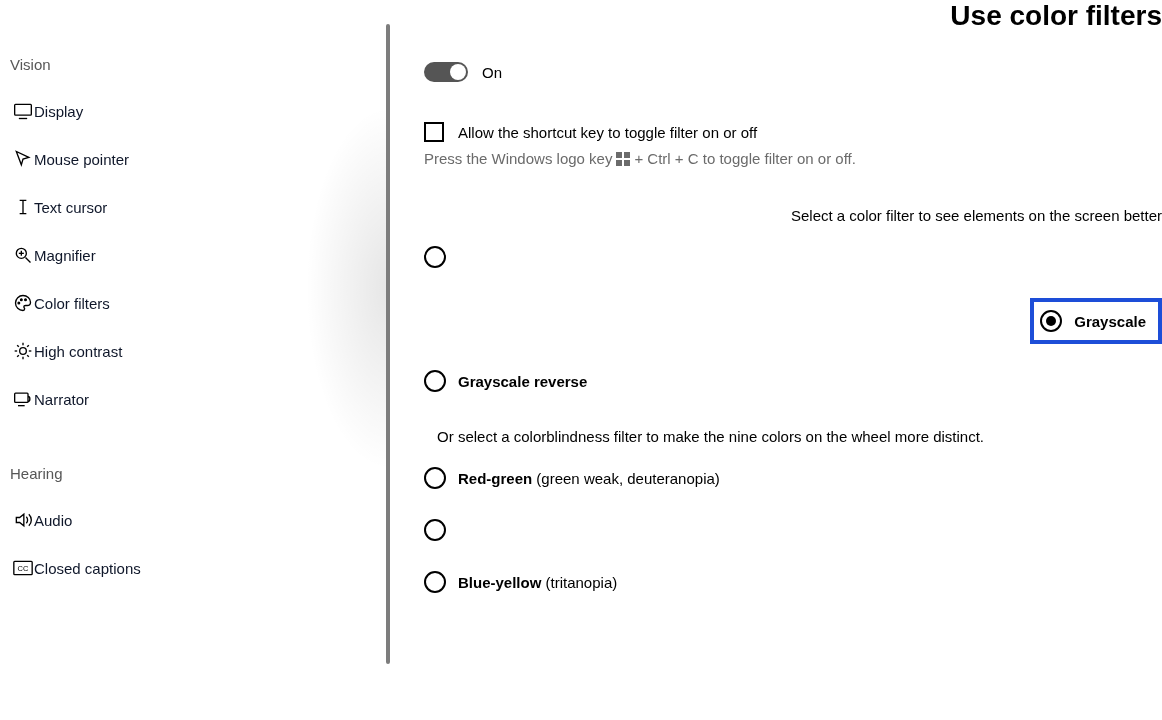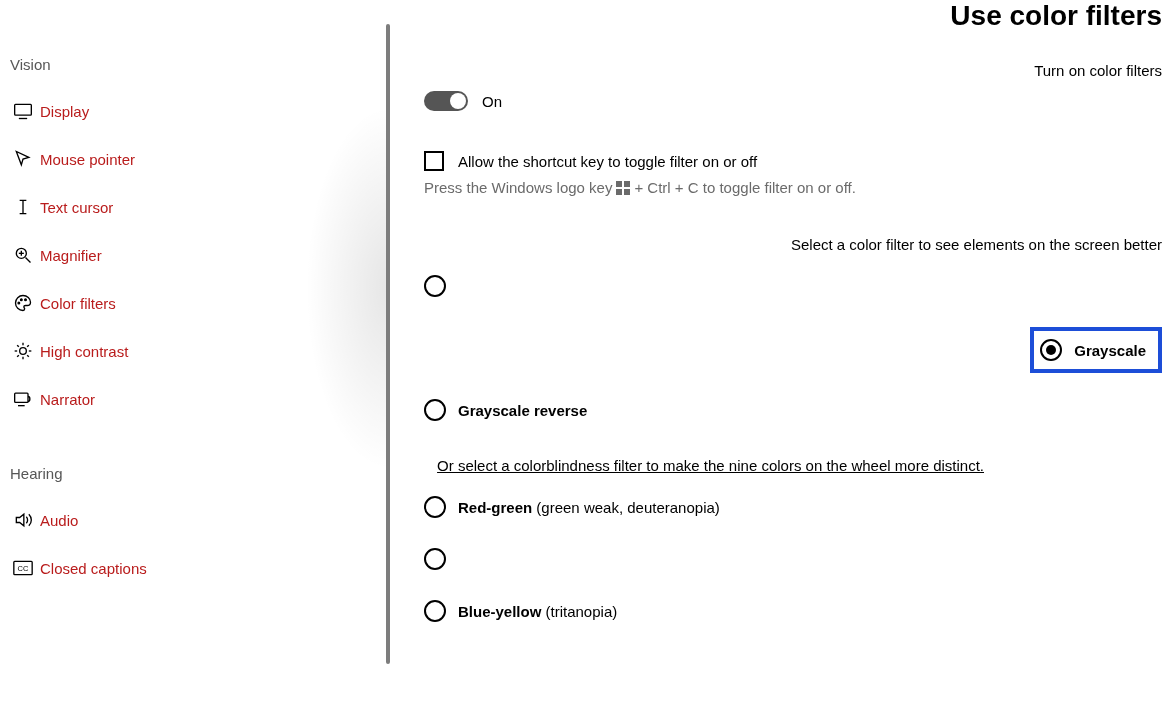--- a/index.html
+++ b/index.html
@@ -5,21 +5,21 @@
   html,body{margin:0;padding:0;height:100%;font-family:"Segoe UI",Arial,sans-serif;background:#fff;color:#000;}
   .app{display:flex;width:1162px;height:720px;overflow:hidden;position:relative;}
   
   .sidebar{width:390px;flex:0 0 390px;background:#fff;position:relative;padding-top:46px;}
   .sidebar-shadow{position:absolute;top:0;right:0;width:140px;height:100%;
     background:radial-gradient(ellipse 120px 260px at 100% 40%, rgba(0,0,0,0.10), rgba(0,0,0,0) 70%);}
   .sidebar-scroll{position:absolute;top:24px;right:0;width:4px;height:640px;background:#7d7d7d;border-radius:2px;}
   .group-title{font-size:15px;color:#575757;padding:10px 0 14px 10px;}
   .nav-item{display:flex;align-items:center;height:48px;padding-left:12px;cursor:pointer;}
   .nav-item .icon{width:22px;height:22px;display:flex;align-items:center;justify-content:center;color:#000;}
-  .nav-item .label{font-size:15px;margin-left:6px;color:#b91c1c;}
+  .nav-item .label{font-size:15px;margin-left:0;color:#0f172a;}
   
   .content{flex:1;padding:0 0 0 34px;overflow:hidden;text-align:right;}
   h1.page-title{font-size:28px;font-weight:600;margin:0 0 30px 0;}
   .sub{font-size:15px;margin:0 0 12px 0;}
   
   .toggle-row{display:flex;align-items:center;margin-bottom:40px;}
   .toggle{width:44px;height:20px;border-radius:10px;background:#555;position:relative;cursor:pointer;}
   .toggle .knob{position:absolute;right:2px;top:2px;width:16px;height:16px;border-radius:50%;background:#fff;}
   .toggle-label{margin-left:14px;font-size:15px;}
   
@@ -27,21 +27,21 @@
   .checkbox{width:20px;height:20px;border:2px solid #000;box-sizing:border-box;cursor:pointer;flex:0 0 20px;}
   .check-label{margin-left:14px;font-size:15px;}
   .hint{color:#6b6b6b;font-size:15px;margin:4px 0 40px 0;display:flex;align-items:center;flex-wrap:wrap;}
   .hint .winlogo{display:inline-flex;margin:0 4px;}
   
   .radio-row{display:flex;align-items:center;margin:0 0 30px 0;cursor:pointer;}
   .radio{width:22px;height:22px;border:2px solid #000;border-radius:50%;box-sizing:border-box;position:relative;flex:0 0 22px;}
   .radio.selected::after{content:"";position:absolute;left:4px;top:4px;width:10px;height:10px;border-radius:50%;background:#000;}
   .radio-label{margin-left:12px;font-size:15px;}
   .radio-label b{font-weight:700;}
-  .desc{font-size:15px;margin:0 0 22px 0;max-width:560px;text-decoration:underline;}
+  .desc{font-size:15px;margin:0 0 22px 0;max-width:560px;}
   .highlight{border:4px solid #1d4ed8;padding:8px 12px 8px 6px;display:inline-flex;align-items:center;margin-bottom:26px;}
   .highlight .radio-row{margin:0;}
   svg{display:block;}
 </style>
 </head>
 <body>
 
 <div class="app">
 
   <div class="sidebar">
@@ -154,21 +154,20 @@
             <text x="12" y="13" text-anchor="middle" font-size="9" font-family="Arial" fill="currentColor" stroke="none">CC</text>
           </svg>
       </span>
       <span class="label">Closed captions</span>
     </div>
   </div>
 
   <div class="content">
     <h1 class="page-title">Use color filters</h1>
 
-    <p class="sub">Turn on color filters</p>
     <div class="toggle-row">
       <div class="toggle">
           <div class="knob"></div>
         </div>
       <span class="toggle-label">On</span>
     </div>
 
     <div class="check-row">
       <div class="checkbox"></div>
       <span class="check-label">Allow the shortcut key to toggle filter on or off</span>

